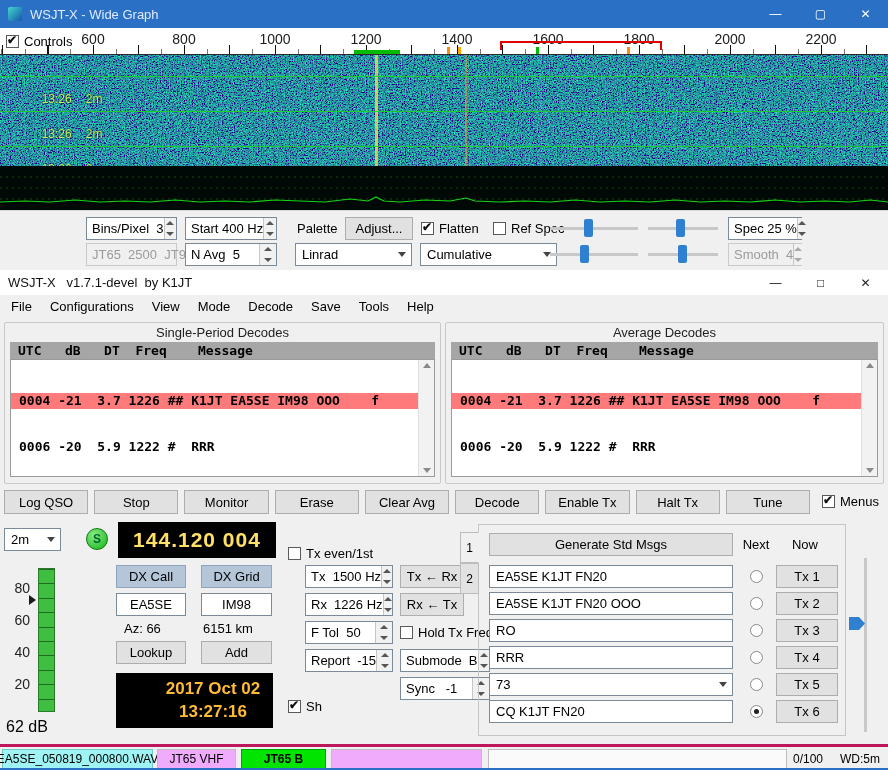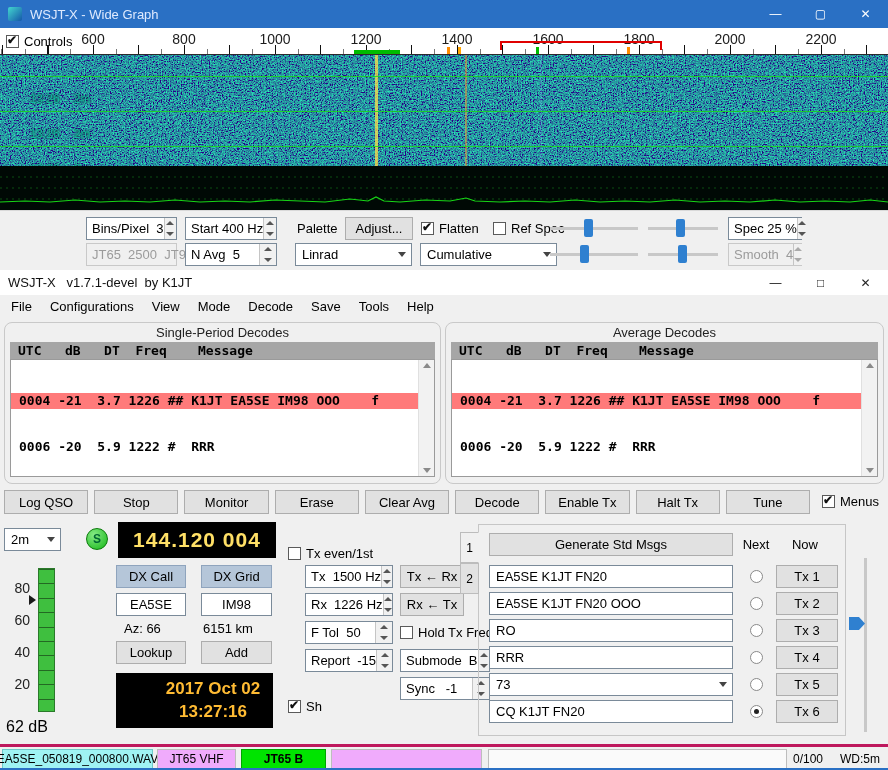--- a/index.html
+++ b/index.html
@@ -59,36 +59,36 @@
   .ticks-minor { position:absolute; left:0; right:0; bottom:0; height:5px;
     background:repeating-linear-gradient(90deg,#777 0 1px,transparent 1px 22.75px); background-position-x:2px; }
   .ticks-major { position:absolute; left:0; right:0; bottom:0; height:9px;
     background:repeating-linear-gradient(90deg,#111 0 1px,transparent 1px 45.5px); background-position-x:2px; }
   .red-bracket { position:absolute; left:500px; top:13px; width:162px; height:9px;
     border-top:2px solid #e00000; border-left:2px solid #e00000; border-right:2px solid #e00000; }
   .green-marker { position:absolute; left:354px; bottom:0px; width:46px; height:4px; background:#00bb00; }
   .sig-tick { position:absolute; bottom:0; width:3px; height:7px; }
 
   .wg-wf { position:absolute; left:0; top:55px; width:888px; height:111px; background:#04122b; }
-  .wf-label { position:absolute; left:3px; color:#14b8a6; font-size:12px; white-space:pre; text-shadow:0 0 2px #000; }
+  .wf-label { position:absolute; left:15px; color:#bef264; font-size:12px; white-space:pre; text-shadow:0 0 2px #000; }
   .wf-label .band { margin-left:14px; }
 
   .wg-spec { position:absolute; left:0; top:166px; width:888px; height:44px; background:#000905; }
 
   .wg-ctl { position:absolute; left:0; top:210px; width:888px; height:60px; background:#f0f0f0; border-top:1px solid #d9d9d9; }
   .wg-label { position:absolute; white-space:pre; }
 
   
   .mw { position:absolute; left:0; top:270px; width:888px; height:500px; background:#f0f0f0; border-bottom:2px solid #2a70c4; }
   .mw-titlebar { height:25px; background:#ffffff; color:#111; }
   .mw-titlebar .win-btn { color:#222; }
   .mw-menubar { position:absolute; left:0; top:25px; width:100%; height:23px; background:#f0f0f0; display:flex; align-items:center; padding-left:2px; }
   .menu-item { padding:3px 9px; white-space:pre; }
 
-  .gbox { position:absolute; border:1px solid #c9c9c9; border-radius:8px; }
+  .gbox { position:absolute; border:1px solid #c9c9c9; border-radius:2px; }
   .gbox-title { position:absolute; top:2px; left:0; right:0; text-align:center; color:#222; }
   .dec-header { position:absolute; left:5px; right:5px; top:19px; height:17px; background:#a6a6a6; color:#000;
     font:bold 13px "DejaVu Sans Mono", monospace; white-space:pre; line-height:17px; padding-left:8px; }
   .dec-text { position:absolute; left:5px; right:5px; top:36px; bottom:6px; background:#fff; border:1px solid #9a9a9a; overflow:hidden;
     font:bold 13px "DejaVu Sans Mono", monospace; white-space:pre; }
   .dec-row { height:16px; line-height:16px; padding-left:8px; }
   .dec-row:first-child { margin-top:3px; }
   .dec-row.hl { background:#ff7a7a; }
   .vsb { position:absolute; right:0; top:0; bottom:0; width:16px; background:#f2f2f2; border-left:1px solid #e0e0e0;
     display:flex; flex-direction:column; justify-content:space-between; align-items:center; padding:3px 0; }

